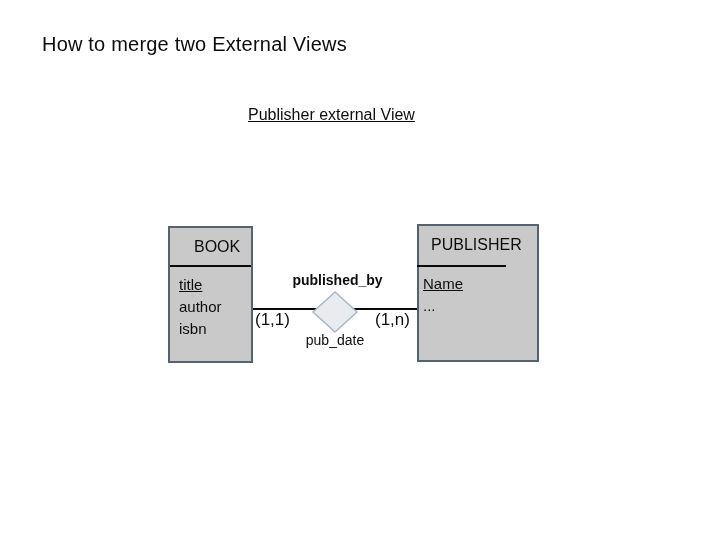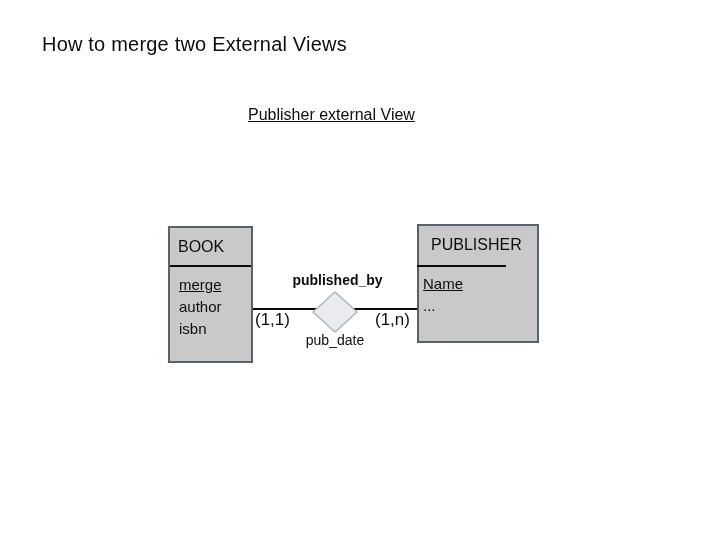--- a/index.html
+++ b/index.html
@@ -56,26 +56,26 @@
   .entity-book {
     left: 168px;
     top: 226px;
     width: 85px;
     height: 137px;
   }
   .entity-publisher {
     left: 417px;
     top: 224px;
     width: 122px;
-    height: 119px;
+    height: 138px;
   }
   .entity-header {
     height: 37px;
     line-height: 37px;
-    padding-left: 8px;
+    padding-left: 24px;
     font-size: 16px;
     color: #0d0d0d;
     white-space: nowrap;
   }
   .entity-book .entity-header {
     border-bottom: 2px solid #0a0a0a;
   }
   .entity-publisher .entity-header {
     height: 38px;
     line-height: 38px;
@@ -153,21 +153,21 @@
   <h1 class="slide-title">How to merge two External Views</h1>
   <div class="slide-subtitle">Publisher external View</div>
 
   <div>
 
     <div class="rel-line"></div>
 
     <div class="entity entity-book">
       <div class="entity-header">BOOK</div>
       <div class="entity-attrs">
-        <div class="attr key">merge</div>
+        <div class="attr key">title</div>
         <div class="attr">author</div>
         <div class="attr">isbn</div>
       </div>
     </div>
 
     <div class="entity entity-publisher">
       <div class="entity-header">PUBLISHER</div>
       <div class="pub-divider"></div>
       <div class="entity-attrs">
         <div class="attr key">Name</div>

